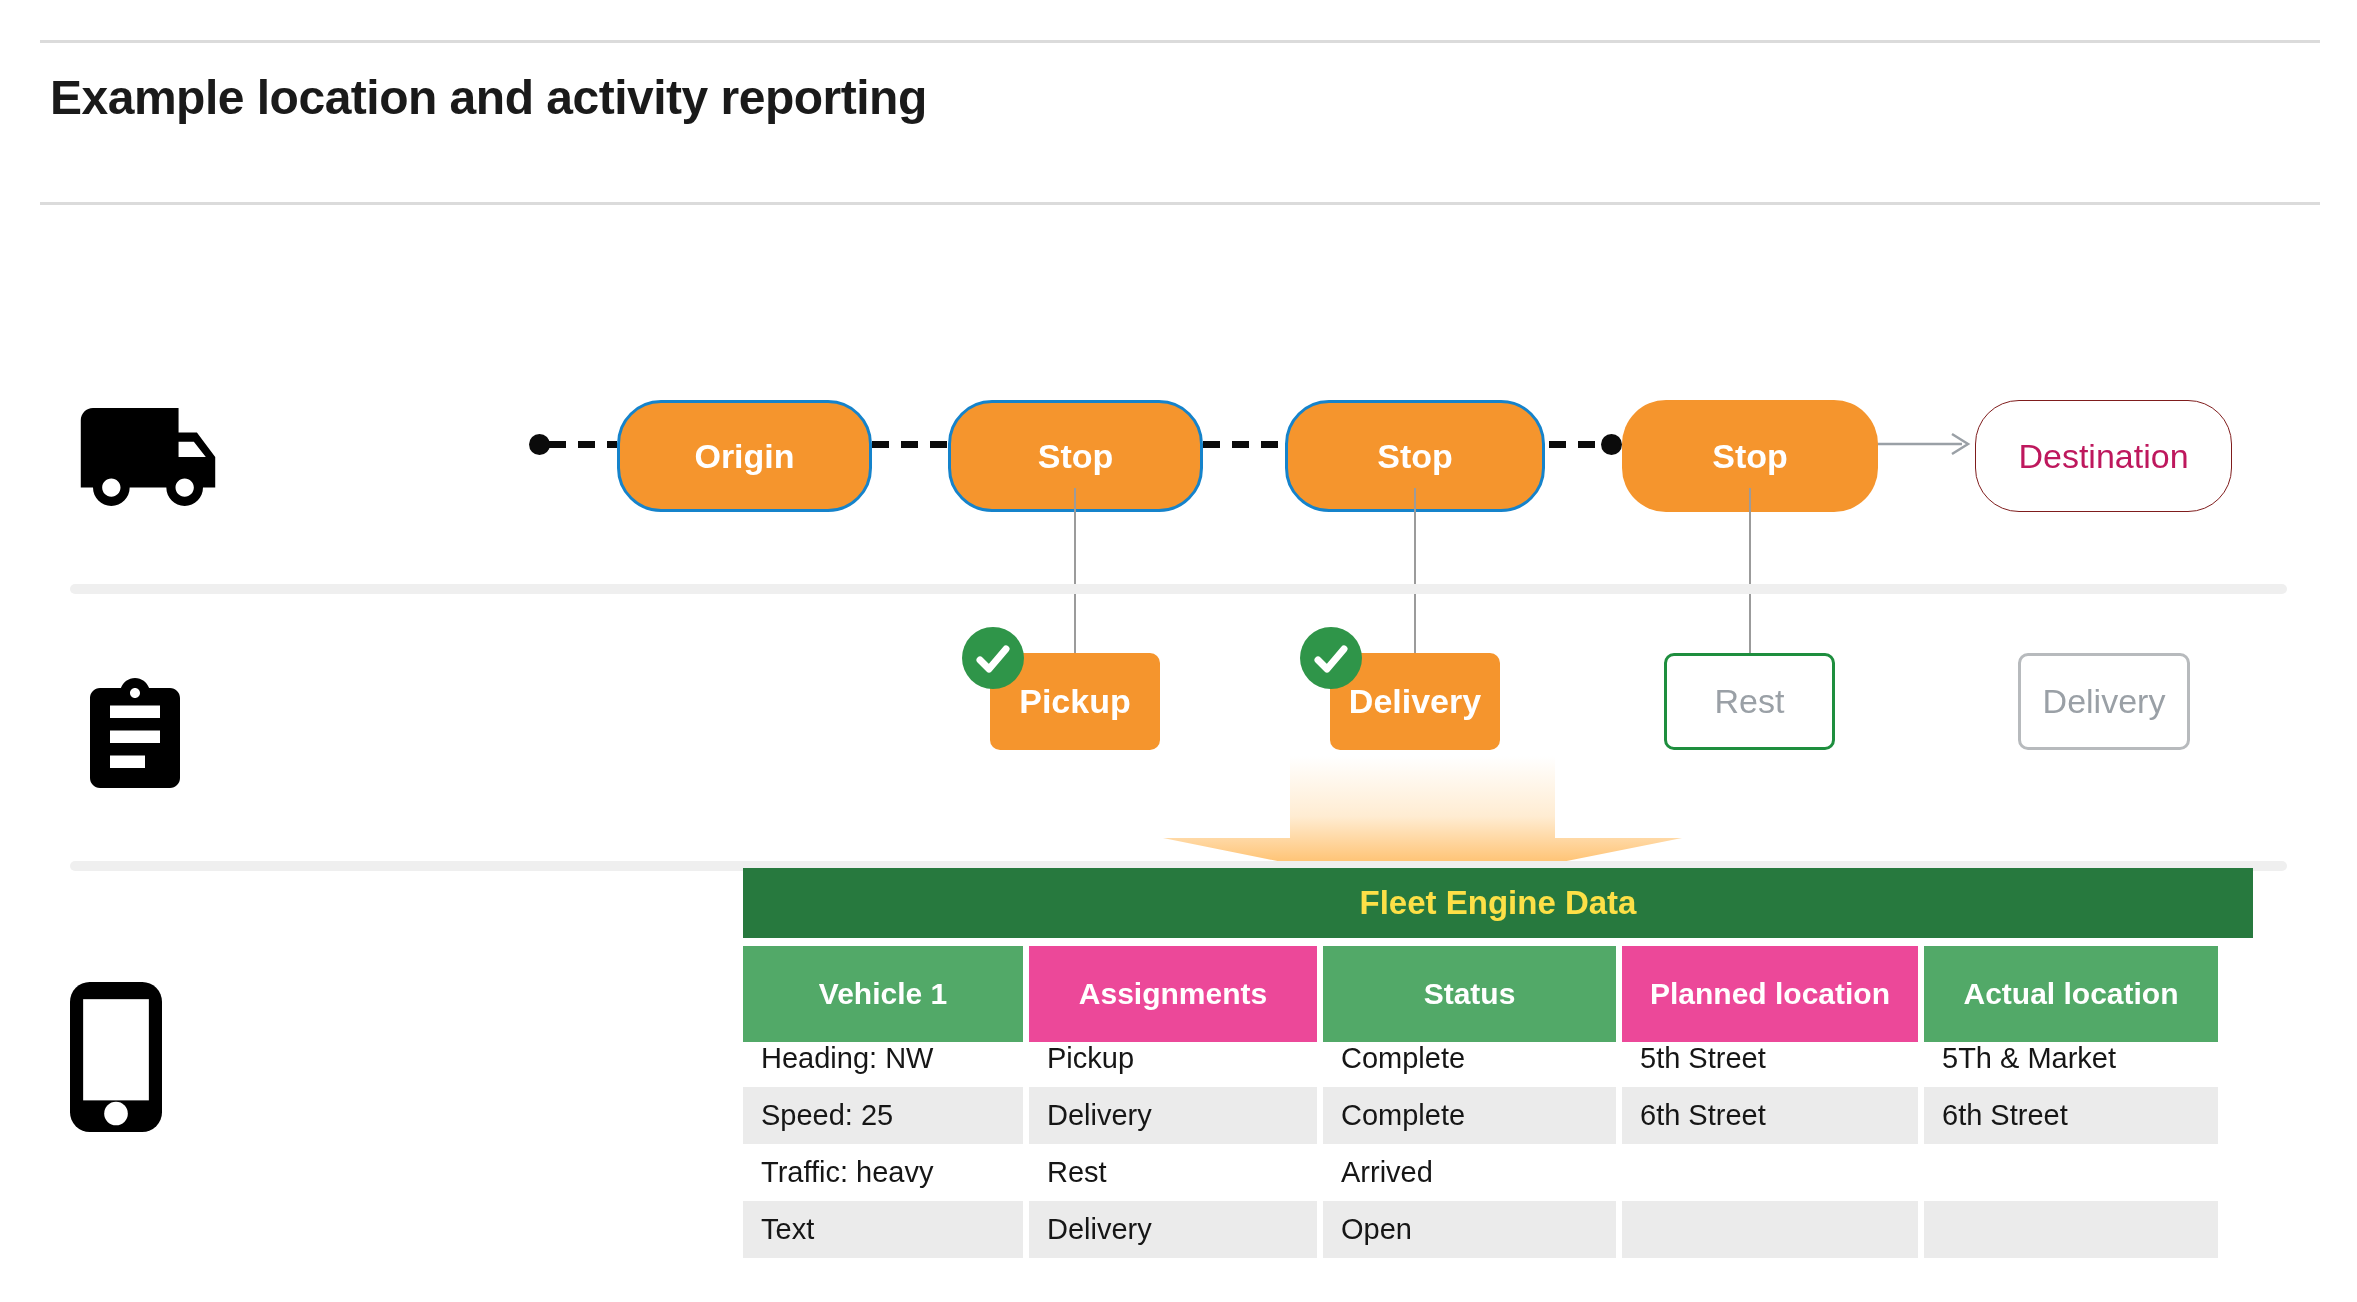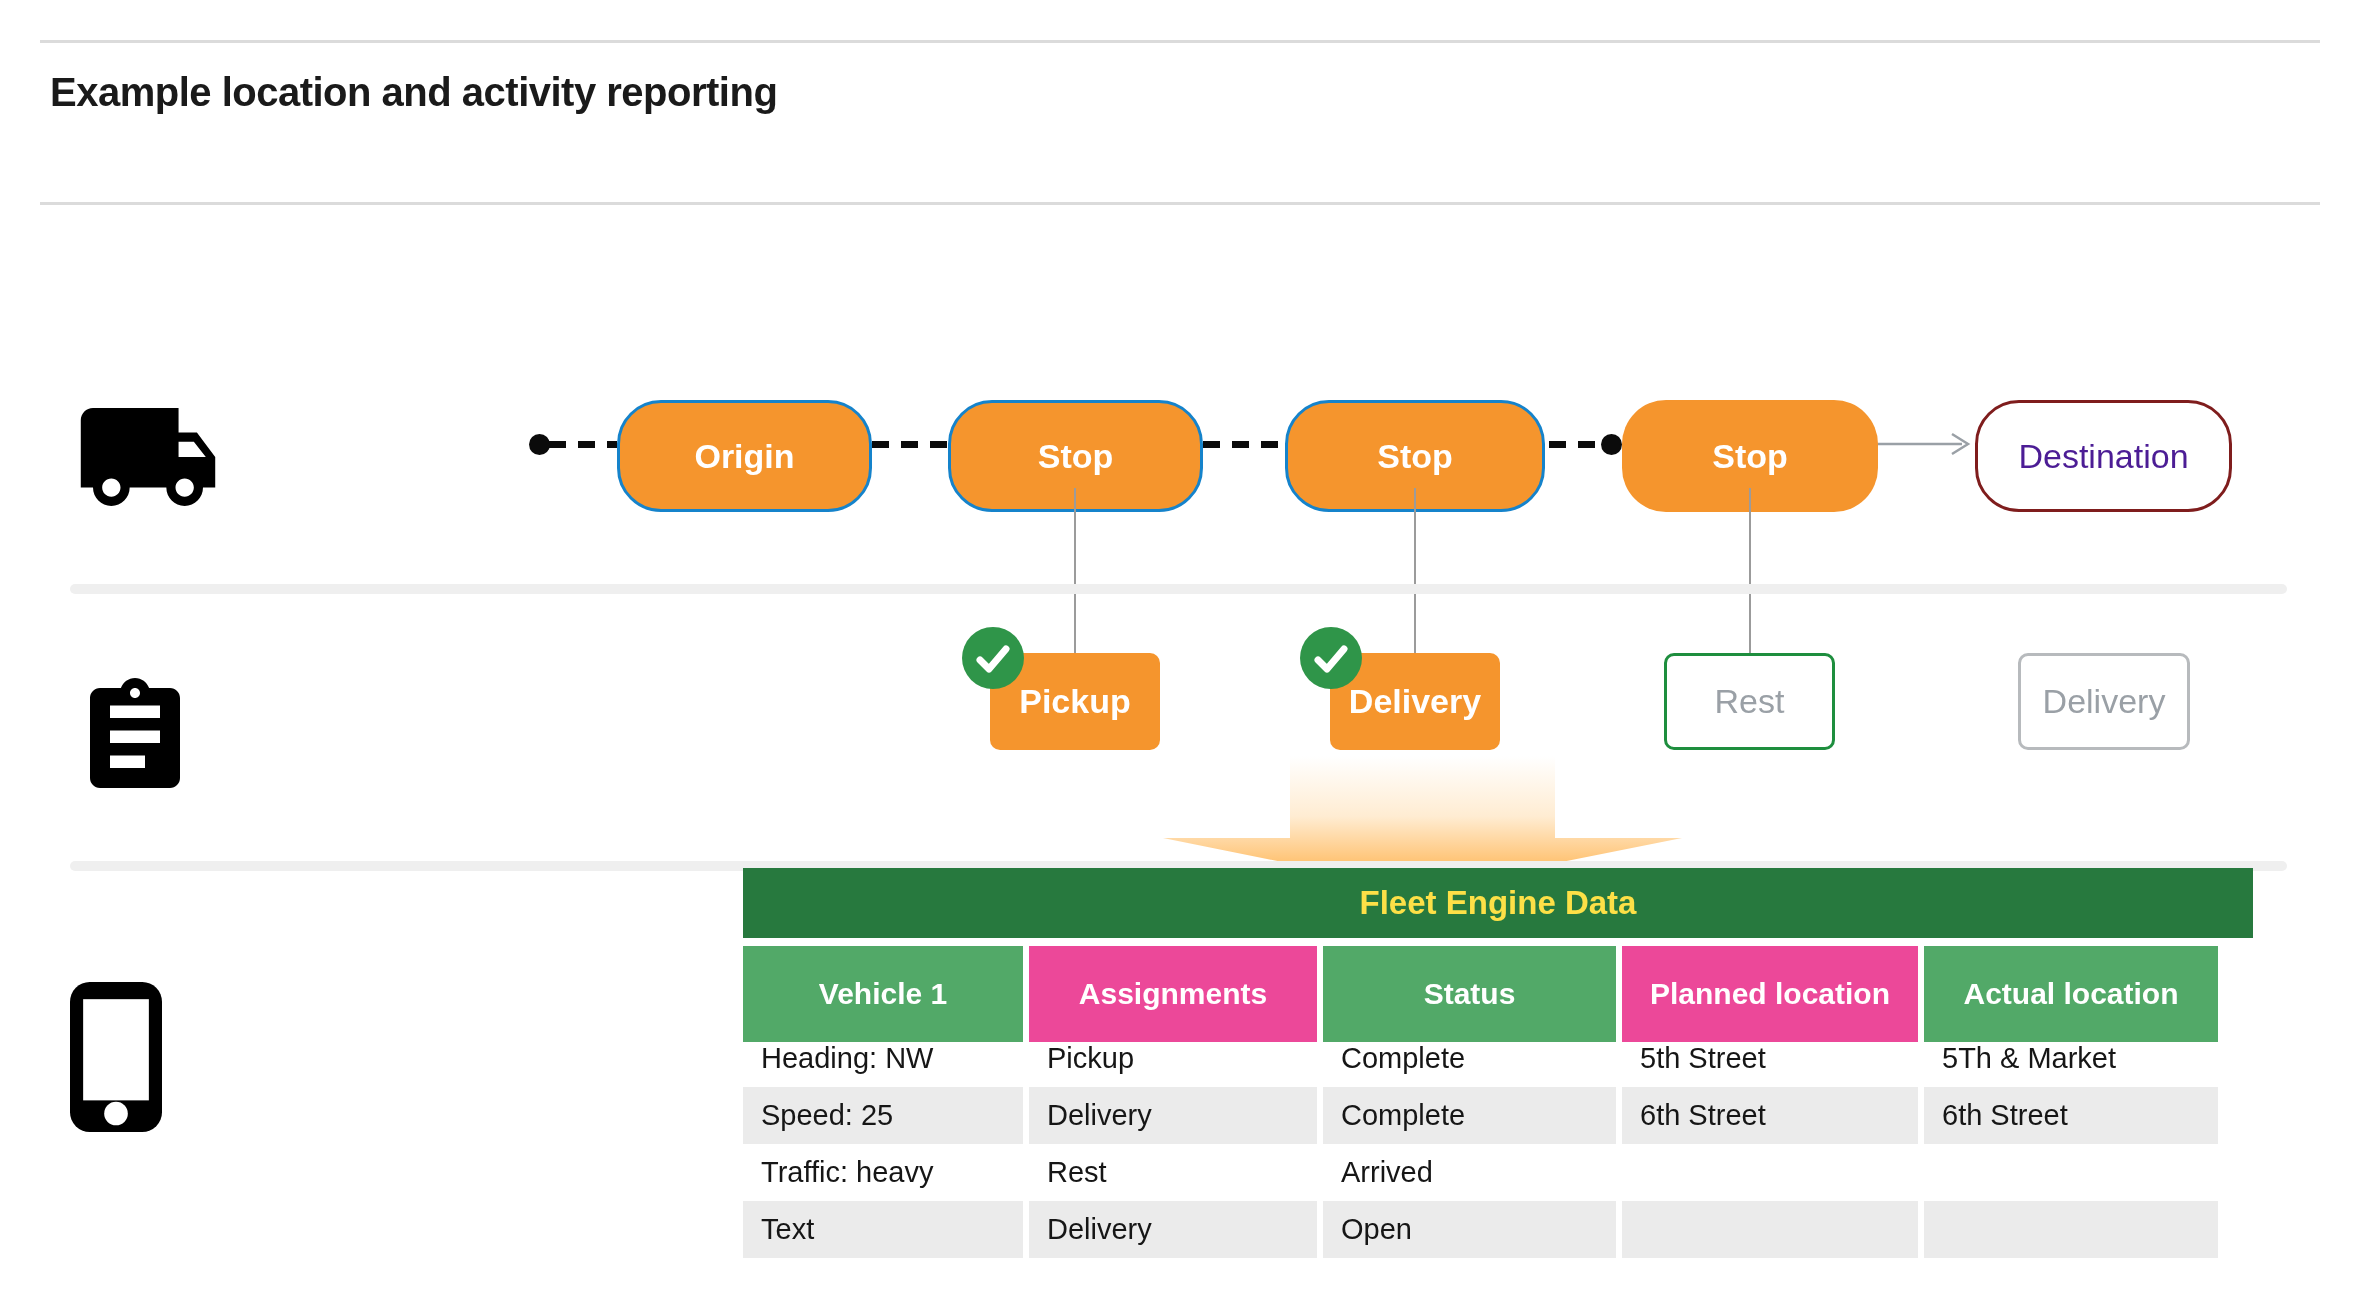--- a/index.html
+++ b/index.html
@@ -2,32 +2,32 @@
 <html><head>
 <meta charset="utf-8">
 <style>
   html,body{margin:0;padding:0;background:#fff;}
   #canvas{
     position:relative;width:2357px;height:1302px;background:#ffffff;
     font-family:"Liberation Sans",sans-serif;overflow:hidden;
   }
   .hairline{position:absolute;left:40px;width:2280px;height:3px;background:#dbdbdb;}
   .page-title{
-    position:absolute;left:50px;top:70px;font-size:40px;font-weight:700;color:#1a1a1a;
+    position:absolute;left:50px;top:70px;font-size:48px;font-weight:700;color:#1a1a1a;
     letter-spacing:-0.5px;
   }
   
   .pill{
     position:absolute;top:400px;height:112px;border-radius:44px;box-sizing:border-box;
     display:flex;align-items:center;justify-content:center;
     font-size:34px;font-weight:700;
   }
   .pill.filled{background:#F5952D;color:#ffffff;}
   .pill.blue-border{border:3px solid #1583CB;}
-  .pill.future{background:#ffffff;border:3px solid #7f1d1d;color:#4c1d95;font-weight:500;align-items:center;}
+  .pill.future{background:#ffffff;border:1px solid #7f1d1d;color:#be185d;font-weight:500;align-items:center;}
   .dash{
     position:absolute;top:441px;height:7px;
     background:repeating-linear-gradient(90deg,#0b0b0b 0 17px,transparent 17px 29px);
   }
   .dot{position:absolute;top:434px;width:21px;height:21px;border-radius:50%;background:#0b0b0b;}
   .vline{position:absolute;top:488px;height:166px;width:2px;background:#9b9b9b;}
   
   .abox{
     position:absolute;top:653px;height:97px;border-radius:10px;box-sizing:border-box;
     display:flex;align-items:center;justify-content:center;font-size:34px;

